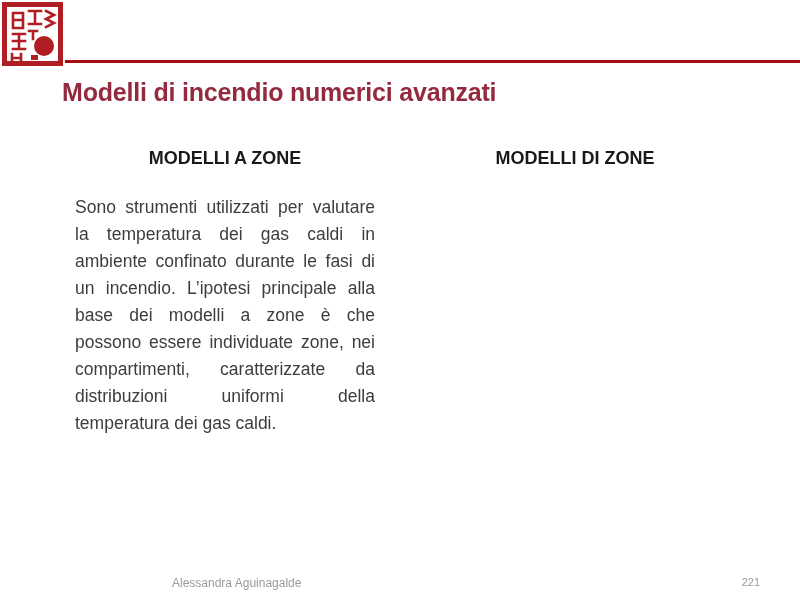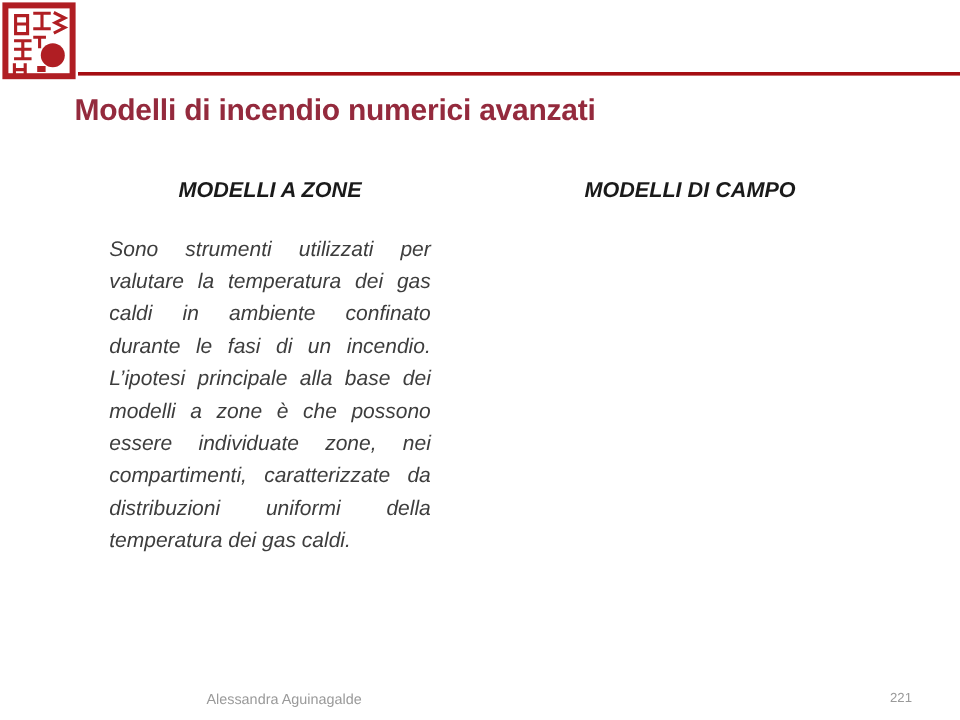--- a/index.html
+++ b/index.html
@@ -47,31 +47,30 @@
     position: absolute;
     top: 148px;
     left: 75px;
     width: 650px;
     display: flex;
     gap: 50px;
   }
   .col {
     width: 300px;
     flex: 0 0 300px;
-    font-style: italic;
   }
   .col h2 {
     margin: 0 0 25px 0;
     font-size: 18px;
     font-weight: bold;
     color: #1a1a1a;
     text-align: center;
   }
   .col p {
-    margin: 16px;
+    margin: 0;
     font-size: 17.5px;
     line-height: 27px;
     color: #3d3d3d;
     text-align: justify;
     text-align-last: left;
   }
   .footer-author {
     position: absolute;
     left: 136px;
     bottom: 10px;
@@ -110,20 +109,20 @@
   </svg>
 
   <h1 class="title">Modelli di incendio numerici avanzati</h1>
 
   <div class="columns">
     <div class="col">
       <h2>MODELLI A ZONE</h2>
       <p>Sono strumenti utilizzati per valutare la temperatura dei gas caldi in ambiente confinato durante le fasi di un incendio. L’ipotesi principale alla base dei modelli a zone è che possono essere individuate zone, nei compartimenti, caratterizzate da distribuzioni uniformi della temperatura dei gas caldi.</p>
     </div>
     <div class="col">
-      <h2>MODELLI DI CAMPO</h2>
+      <h2>MODELLI DI ZONE</h2>
     </div>
   </div>
 
   <div class="footer-author">Alessandra Aguinagalde</div>
   <div class="footer-page">221</div>
 
 </div>
 
 </body></html>

